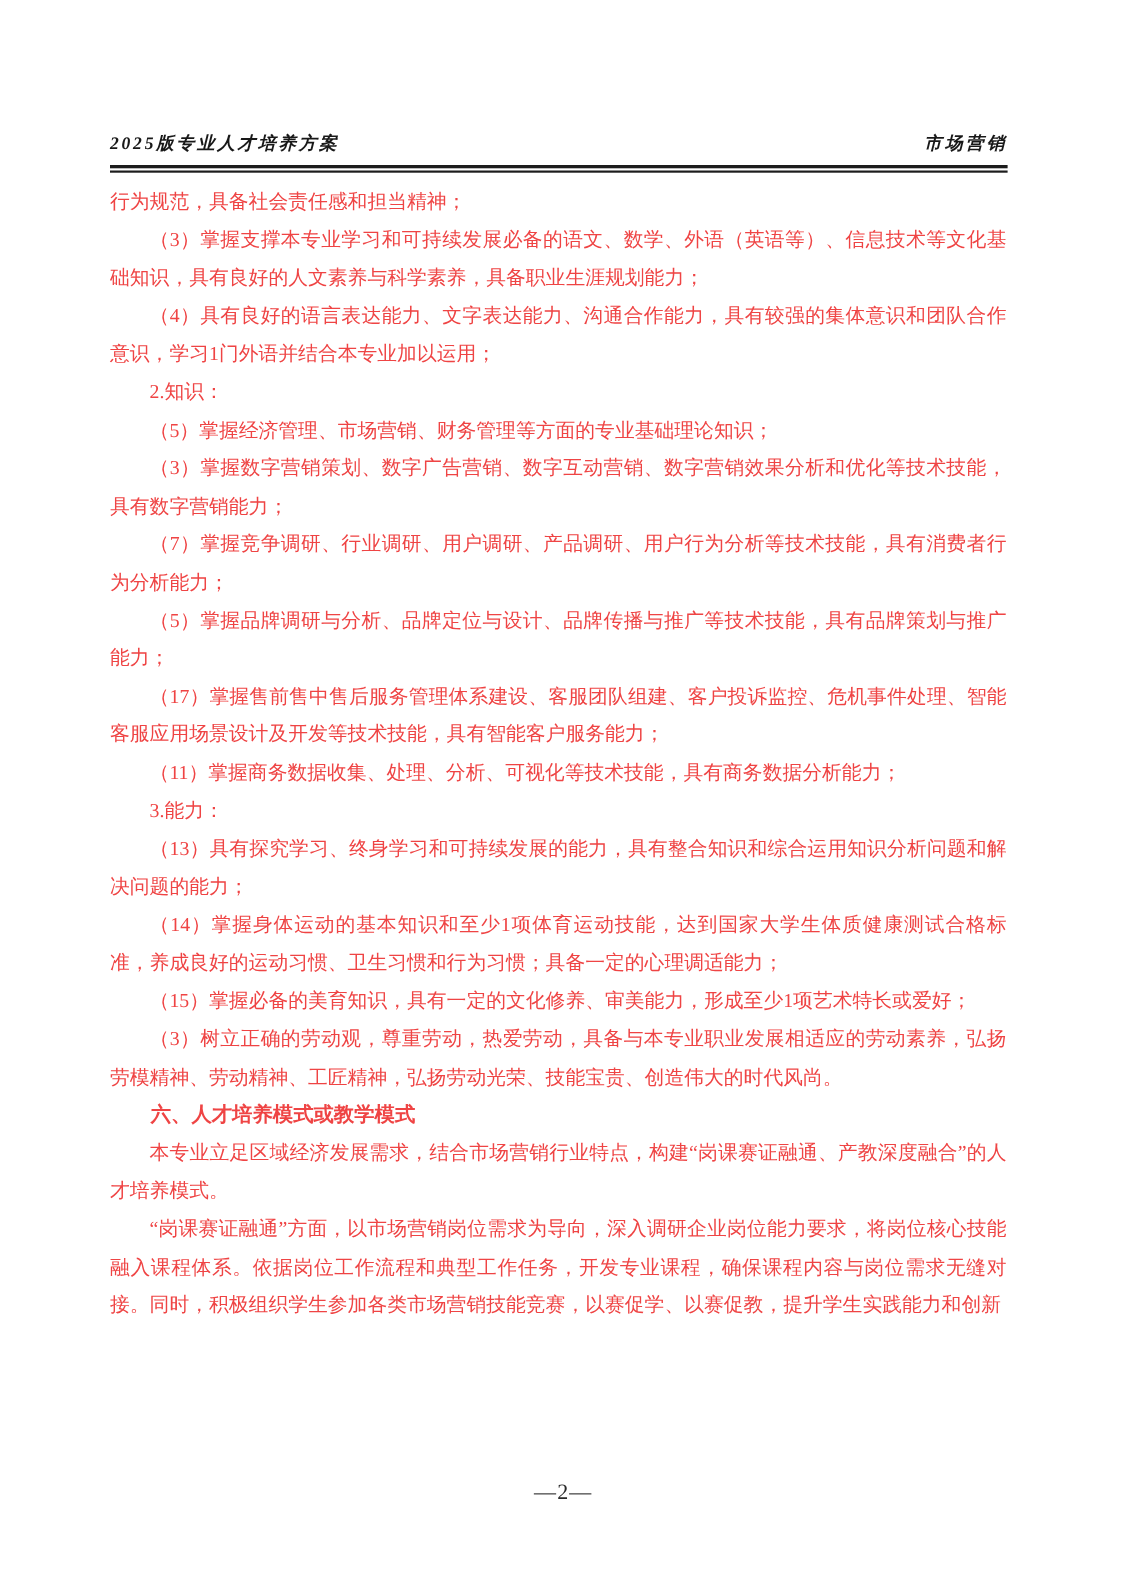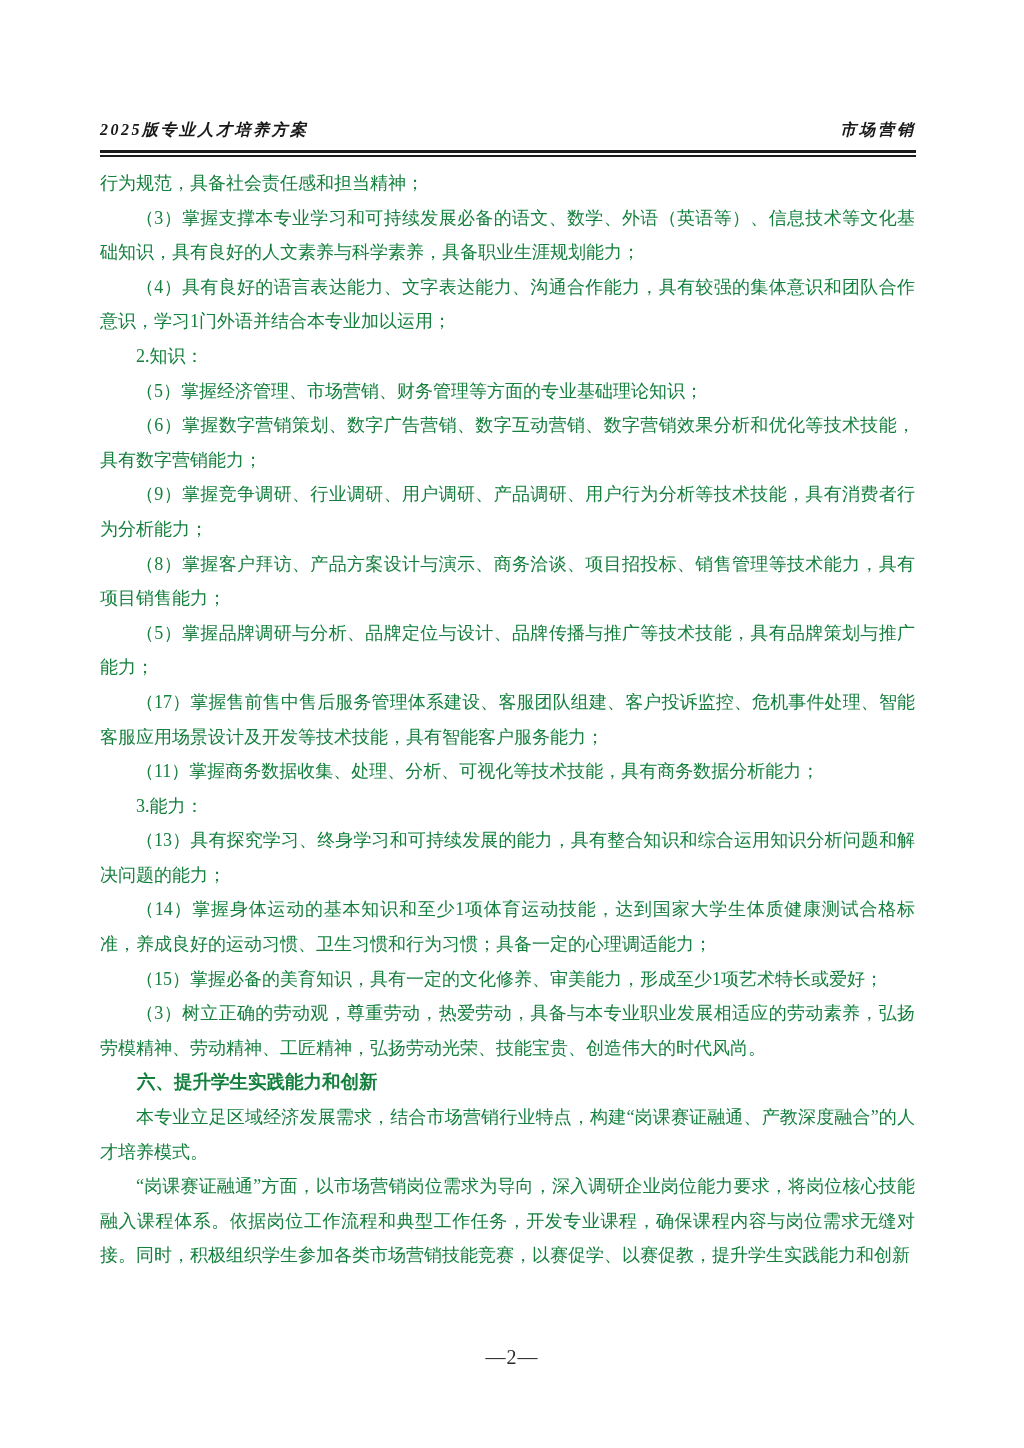--- a/index.html
+++ b/index.html
@@ -45,21 +45,21 @@
     border-bottom: 2px solid #1c1c1c;
   }
   .doc-body {
     position: absolute;
     left: 100px;
     width: 815px;
     top: 166px;
     font-size: 18px;
     line-height: 34.6px;
     text-align: justify;
-    color: #15803d;
+    color: #ef4444;
   }
   .doc-body p.para {
     margin: 0;
     padding: 0;
   }
   .doc-body p.indent {
     text-indent: 2em;
   }
   .doc-body p.heading {
     font-family: "Liberation Sans", "DejaVu Sans", sans-serif;
@@ -86,31 +86,30 @@
 </div>
 
 <div class="header-rule"></div>
 
 <div class="doc-body">
     <p class="para">行为规范，具备社会责任感和担当精神；</p>
     <p class="para indent">（3）掌握支撑本专业学习和可持续发展必备的语文、数学、外语（英语等）、信息技术等文化基础知识，具有良好的人文素养与科学素养，具备职业生涯规划能力；</p>
     <p class="para indent">（4）具有良好的语言表达能力、文字表达能力、沟通合作能力，具有较强的集体意识和团队合作意识，学习1门外语并结合本专业加以运用；</p>
     <p class="para indent">2.知识：</p>
     <p class="para indent">（5）掌握经济管理、市场营销、财务管理等方面的专业基础理论知识；</p>
-    <p class="para indent">（6）掌握数字营销策划、数字广告营销、数字互动营销、数字营销效果分析和优化等技术技能，具有数字营销能力；</p>
-    <p class="para indent">（9）掌握竞争调研、行业调研、用户调研、产品调研、用户行为分析等技术技能，具有消费者行为分析能力；</p>
-    <p class="para indent">（8）掌握客户拜访、产品方案设计与演示、商务洽谈、项目招投标、销售管理等技术能力，具有项目销售能力；</p>
+    <p class="para indent">（3）掌握数字营销策划、数字广告营销、数字互动营销、数字营销效果分析和优化等技术技能，具有数字营销能力；</p>
+    <p class="para indent">（7）掌握竞争调研、行业调研、用户调研、产品调研、用户行为分析等技术技能，具有消费者行为分析能力；</p>
     <p class="para indent">（5）掌握品牌调研与分析、品牌定位与设计、品牌传播与推广等技术技能，具有品牌策划与推广能力；</p>
     <p class="para indent">（17）掌握售前售中售后服务管理体系建设、客服团队组建、客户投诉监控、危机事件处理、智能客服应用场景设计及开发等技术技能，具有智能客户服务能力；</p>
     <p class="para indent">（11）掌握商务数据收集、处理、分析、可视化等技术技能，具有商务数据分析能力；</p>
     <p class="para indent">3.能力：</p>
     <p class="para indent">（13）具有探究学习、终身学习和可持续发展的能力，具有整合知识和综合运用知识分析问题和解决问题的能力；</p>
     <p class="para indent">（14）掌握身体运动的基本知识和至少1项体育运动技能，达到国家大学生体质健康测试合格标准，养成良好的运动习惯、卫生习惯和行为习惯；具备一定的心理调适能力；</p>
     <p class="para indent">（15）掌握必备的美育知识，具有一定的文化修养、审美能力，形成至少1项艺术特长或爱好；</p>
     <p class="para indent">（3）树立正确的劳动观，尊重劳动，热爱劳动，具备与本专业职业发展相适应的劳动素养，弘扬劳模精神、劳动精神、工匠精神，弘扬劳动光荣、技能宝贵、创造伟大的时代风尚。</p>
-    <p class="para indent heading">六、提升学生实践能力和创新</p>
+    <p class="para indent heading">六、人才培养模式或教学模式</p>
     <p class="para indent">本专业立足区域经济发展需求，结合市场营销行业特点，构建“岗课赛证融通、产教深度融合”的人才培养模式。</p>
     <p class="para indent">“岗课赛证融通”方面，以市场营销岗位需求为导向，深入调研企业岗位能力要求，将岗位核心技能融入课程体系。依据岗位工作流程和典型工作任务，开发专业课程，确保课程内容与岗位需求无缝对接。同时，积极组织学生参加各类市场营销技能竞赛，以赛促学、以赛促教，提升学生实践能力和创新</p>
   </div>
 
 <div class="page-footer">
   <span>—2—</span>
 </div>
 
 </body></html>

